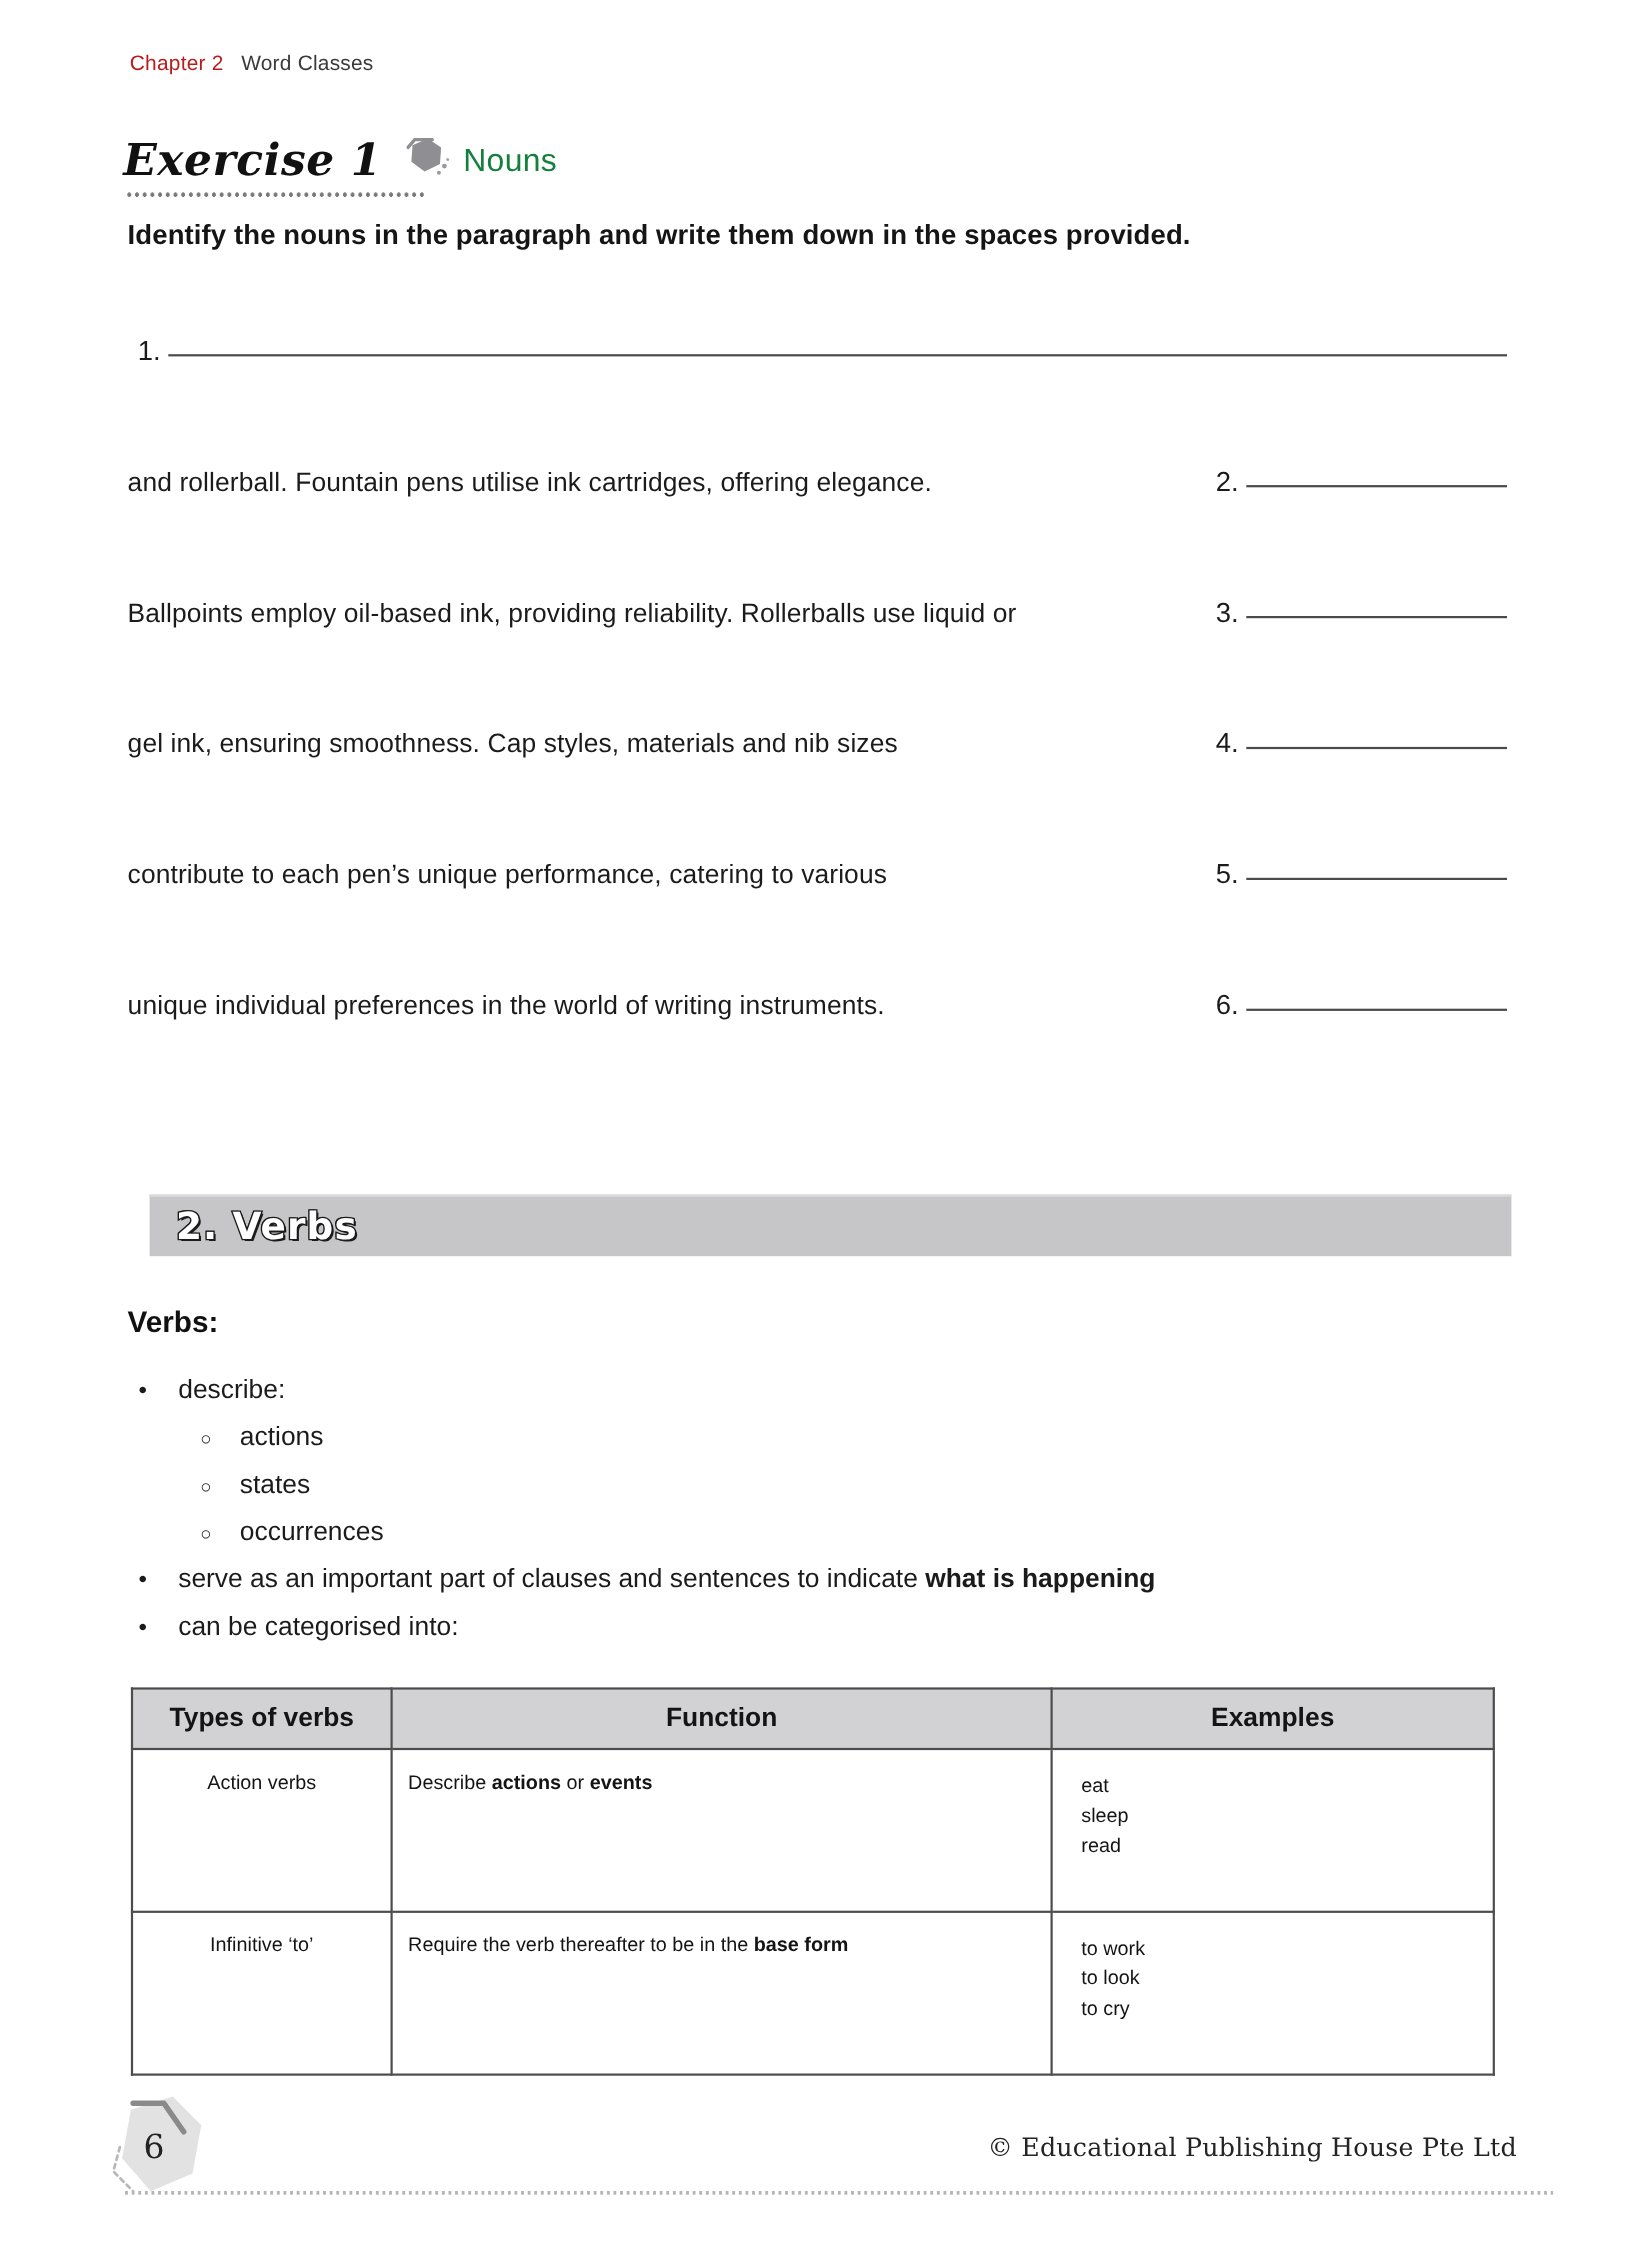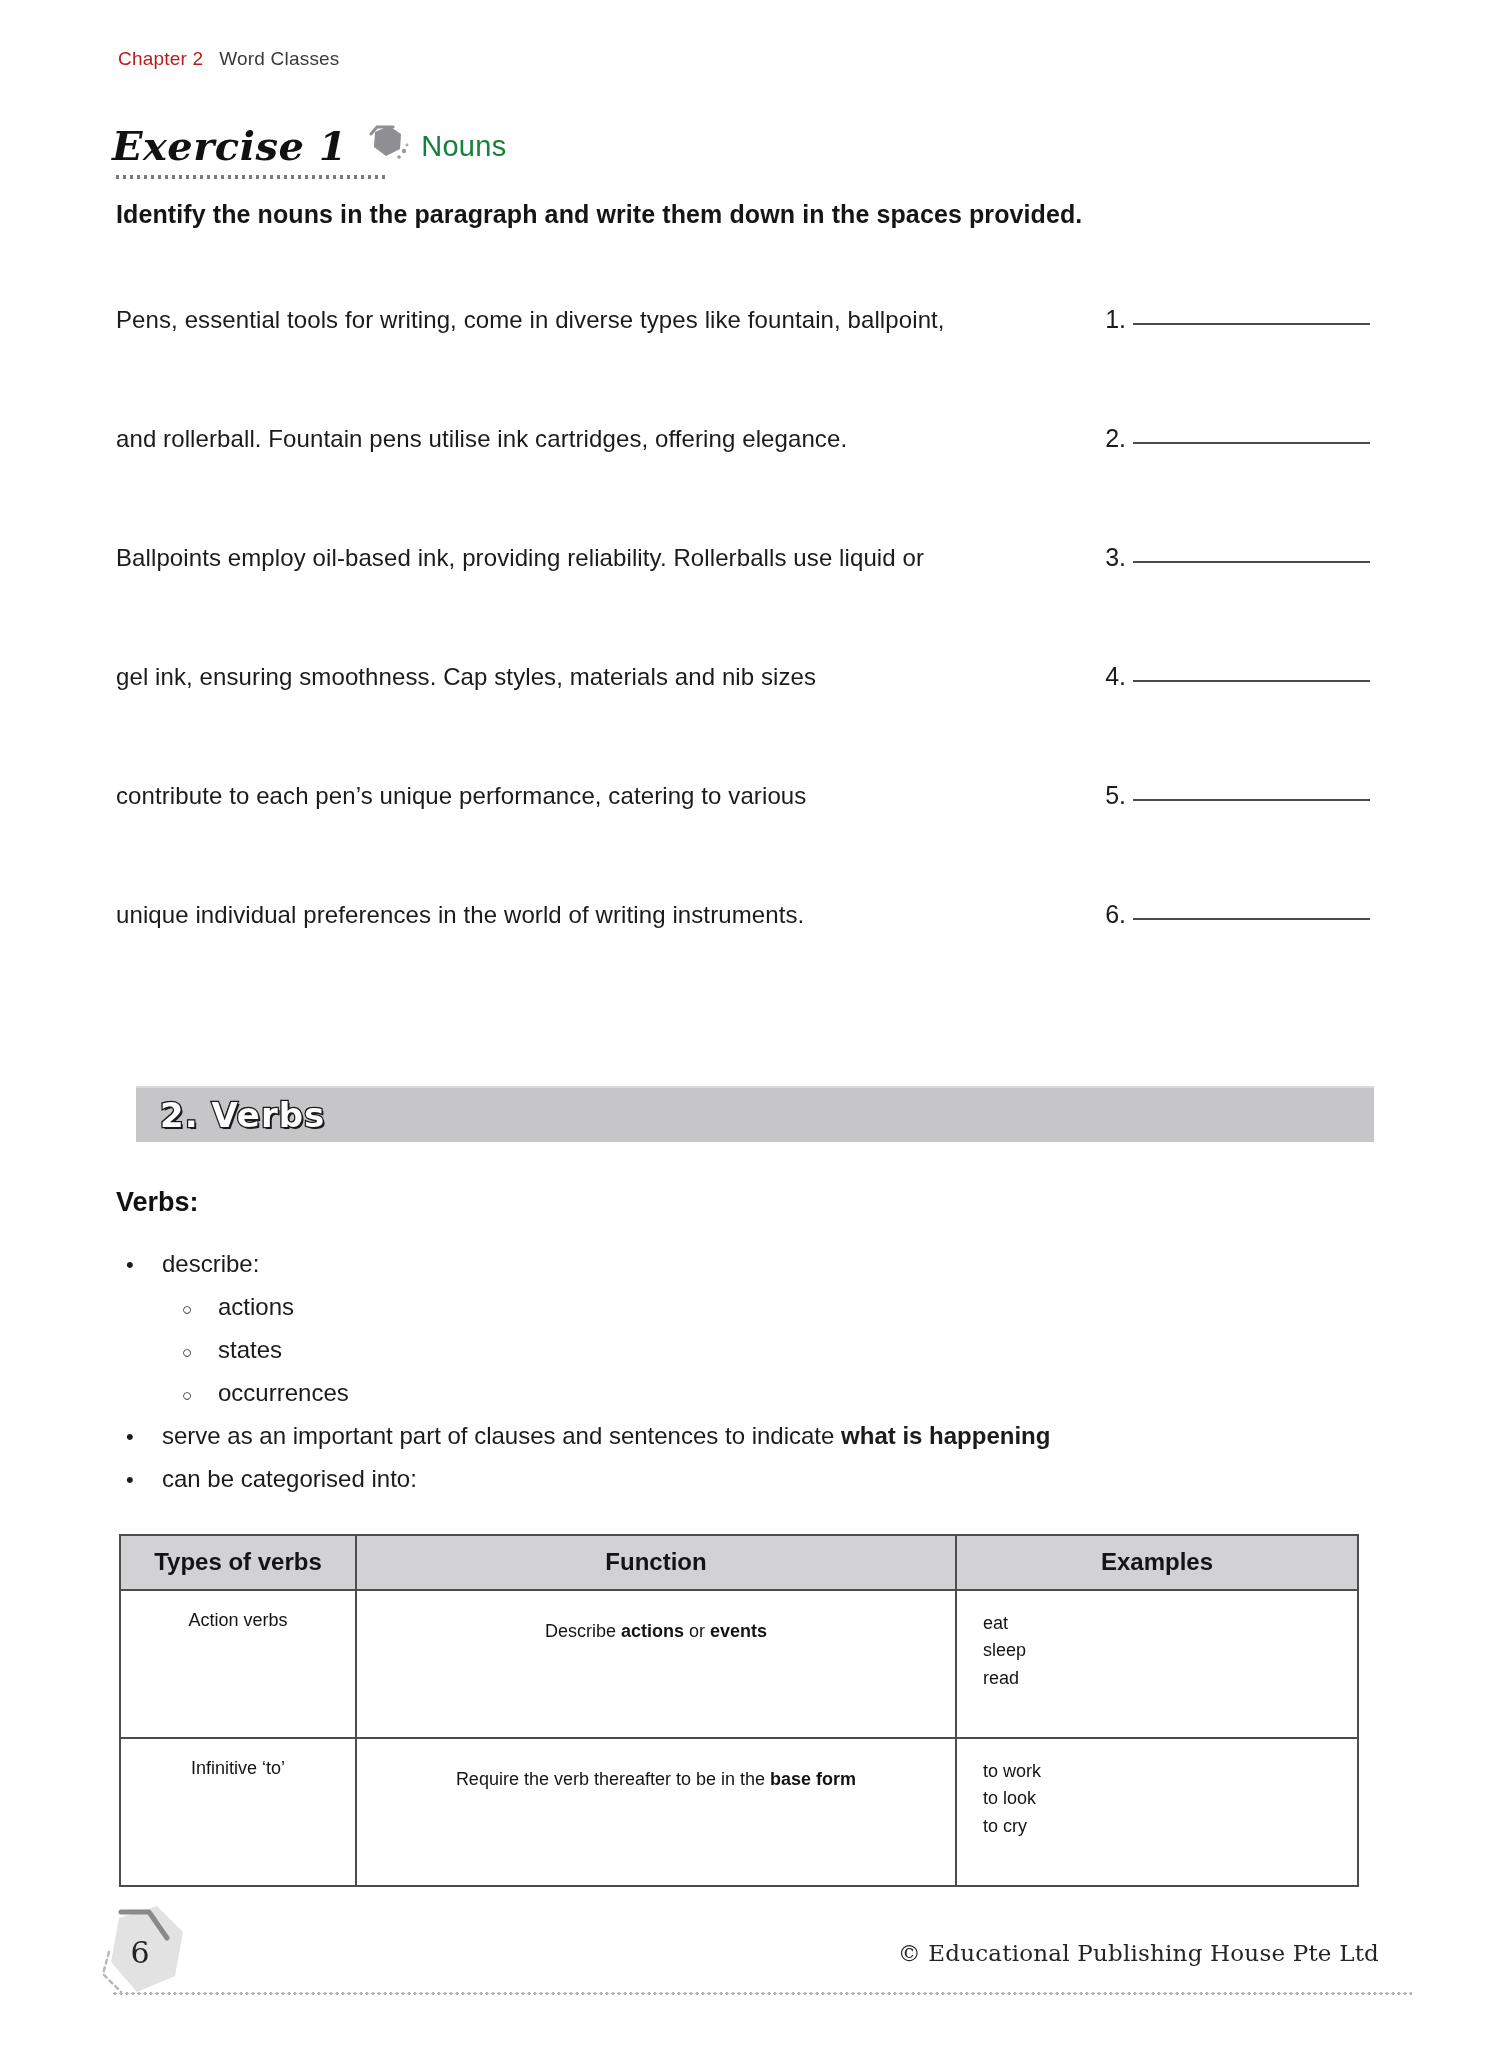--- a/index.html
+++ b/index.html
@@ -215,22 +215,22 @@
   }
   .verb-table col.c1 { width:236px; }
   .verb-table col.c2 { width:600px; }
   .verb-table col.c3 { width:402px; }
 
   .verb-table td.type-cell {
     text-align:center;
     padding:19px 8px 8px;
   }
   .verb-table td.func-cell {
-    text-align:center;
-    padding:30px 14px 8px;
+    text-align:left;
+    padding:19px 14px 8px;
   }
   .verb-table td.ex-cell {
     text-align:left;
     padding:19px 26px 14px;
   }
   .ex-cell .ex-line {
     line-height:1.52;
     white-space:nowrap;
   }
   .row-action td { height:148px; }
@@ -296,21 +296,20 @@
       </svg>
     </span>
     <span class="exercise-topic">Nouns</span>
   </div>
 
   <div class="instruction">Identify the nouns in the paragraph and write them down in the spaces provided.</div>
 
   <div class="para-block">
 
     <div class="para-row">
-      <div class="para-text">Pens, essential tools for writing, come in diverse types like fountain, ballpoint,</div>
       <div class="answer-slot">
         <span class="answer-num">1.</span>
         <span class="answer-rule"></span>
       </div>
     </div>
 
     <div class="para-row">
       <div class="para-text">and rollerball. Fountain pens utilise ink cartridges, offering elegance.</div>
       <div class="answer-slot">
         <span class="answer-num">2.</span>

